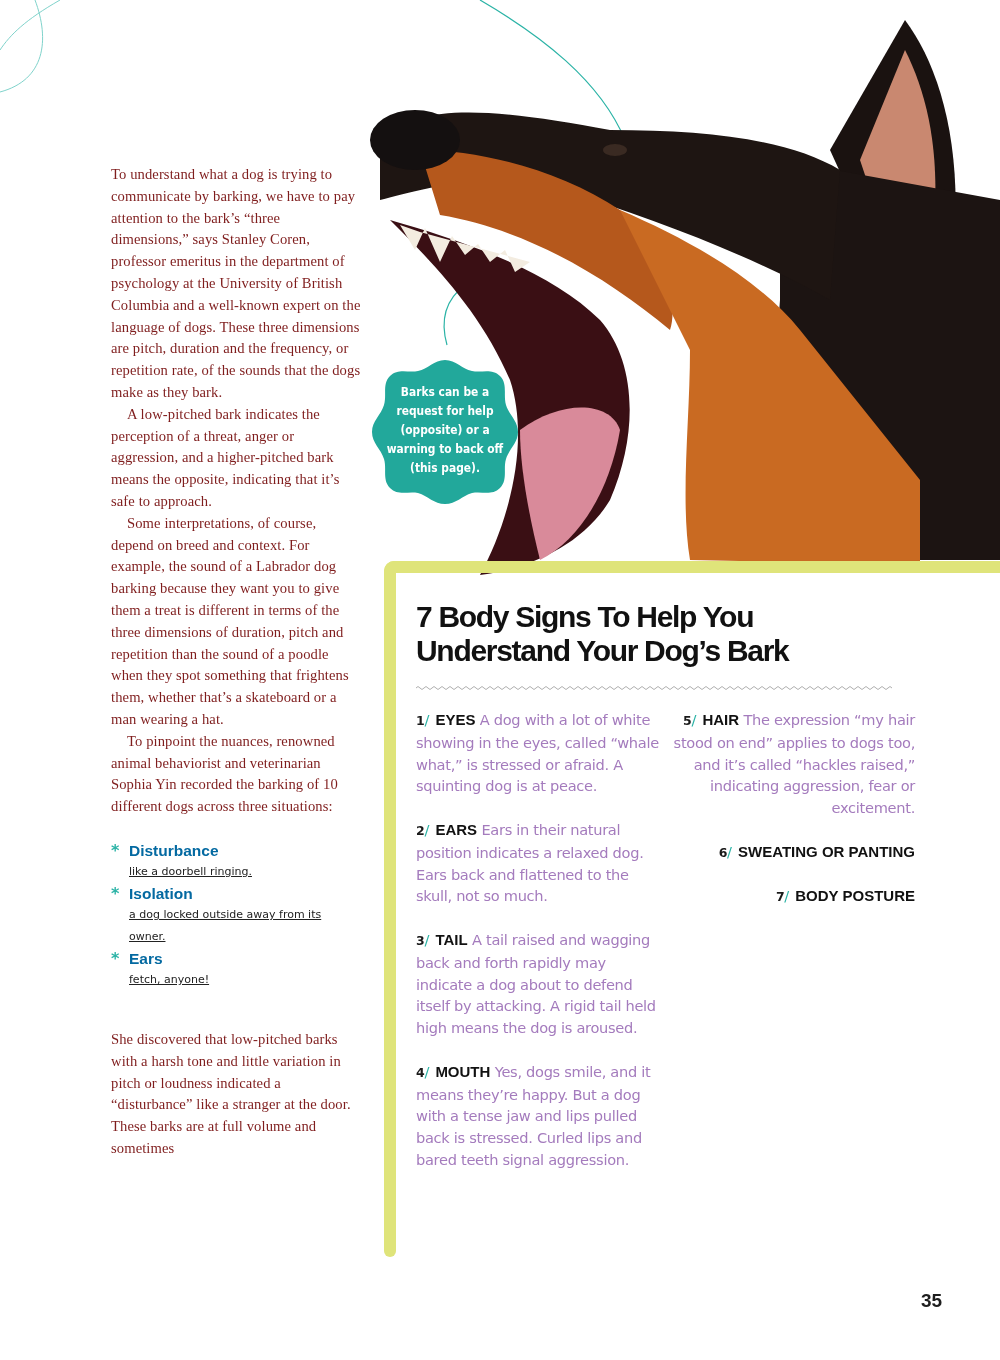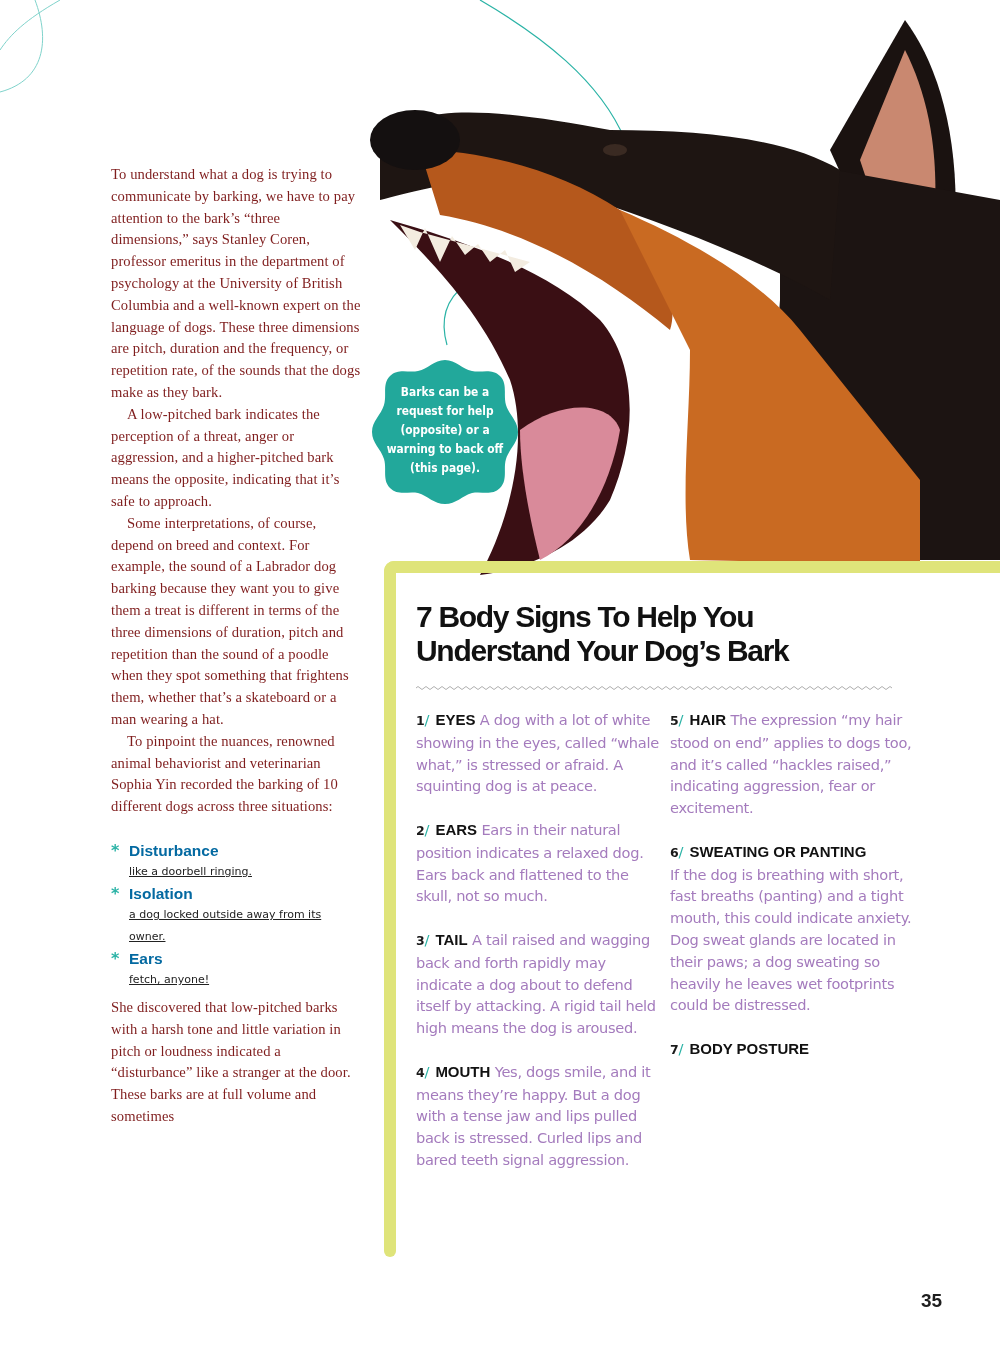--- a/index.html
+++ b/index.html
@@ -25,21 +25,21 @@
       color: #7f1d1d; letter-spacing: 0.1px;
     }
     .left-body p.indent { text-indent: 16px; }
 
     .bullets { list-style: none; margin-top: 22px; }
     .bullets li { position: relative; padding-left: 18px; margin-bottom: 0; }
     .bullet-star { position: absolute; left: 0; top: 0; color: #2bb3a6; font-family: "DejaVu Sans", sans-serif; font-weight: bold; font-size: 16px; line-height: 22px; }
     .bullet-title { font-family: "Liberation Sans", sans-serif; font-weight: bold; font-size: 15.5px; line-height: 21px; color: #0369a1; }
     .bullet-desc { font-family: "DejaVu Sans", sans-serif; font-size: 11px; line-height: 22px; color: #222; text-decoration: underline; }
 
-    .left-after { margin-top: 6px; }
+    .left-after { margin-top: 38px; }
 
     
     .callout { position: absolute; left: 370px; top: 357px; width: 150px; height: 150px; }
     .callout-text {
       position: absolute; left: 370px; top: 382px; width: 150px; text-align: center;
       font-family: "DejaVu Sans", sans-serif; font-weight: bold; font-size: 13px;
       line-height: 19px; color: #ffffff;
       transform: scaleX(0.82); transform-origin: center;
     }
 
@@ -55,21 +55,21 @@
     }
     .sidebar-title {
       position: absolute; left: 416px; top: 600px; width: 520px;
       font-family: "Liberation Sans", sans-serif; font-weight: bold; font-size: 30px;
       line-height: 34px; color: #111; letter-spacing: -1.3px;
     }
     .wavy { position: absolute; left: 416px; top: 684px; width: 490px; height: 8px; }
 
     .sign-col { position: absolute; top: 709px; width: 245px; }
     .sign-col.c1 { left: 416px; }
-    .sign-col.c2 { left: 670px; }
+    .sign-col.c2 { left: 670px; text-align: right; }
     .sign {
       font-family: "DejaVu Sans", sans-serif; font-size: 14.6px; line-height: 21.8px;
       color: #a47bbd; margin-bottom: 21.8px; letter-spacing: -0.3px;
     }
     .sign-num { color: #1a1a1a; font-weight: bold; font-size: 12.5px; }
     .sign-slash { color: #2bb3a6; font-weight: normal; margin-right: 2px; }
     .sign-title { color: #111; font-weight: bold; font-family: "Liberation Sans", sans-serif; font-size: 15px; letter-spacing: 0; margin-top: 41px; }
 
     .page-number {
       position: absolute; left: 921px; top: 1290px;
@@ -180,21 +180,20 @@
 
 <div class="sign-col c2">
   <div class="sign">
     <span class="sign-num">5</span><span class="sign-slash">/</span>
     <span class="sign-title">HAIR</span>
     <span>The expression “my hair stood on end” applies to dogs too, and it’s called “hackles raised,” indicating aggression, fear or excitement.</span>
   </div>
   <div class="sign">
     <span class="sign-num">6</span><span class="sign-slash">/</span>
     <span class="sign-title">SWEATING OR PANTING</span>
-    <span style="display:block">If the dog is breathing with short, fast breaths (panting) and a tight mouth, this could indicate anxiety. Dog sweat glands are located in their paws; a dog sweating so heavily he leaves wet footprints could be distressed.</span>
   </div>
   <div class="sign">
     <span class="sign-num">7</span><span class="sign-slash">/</span>
     <span class="sign-title">BODY POSTURE</span>
   </div>
 </div>
 
 <div class="page-number">35</div>
 
 </body></html>

